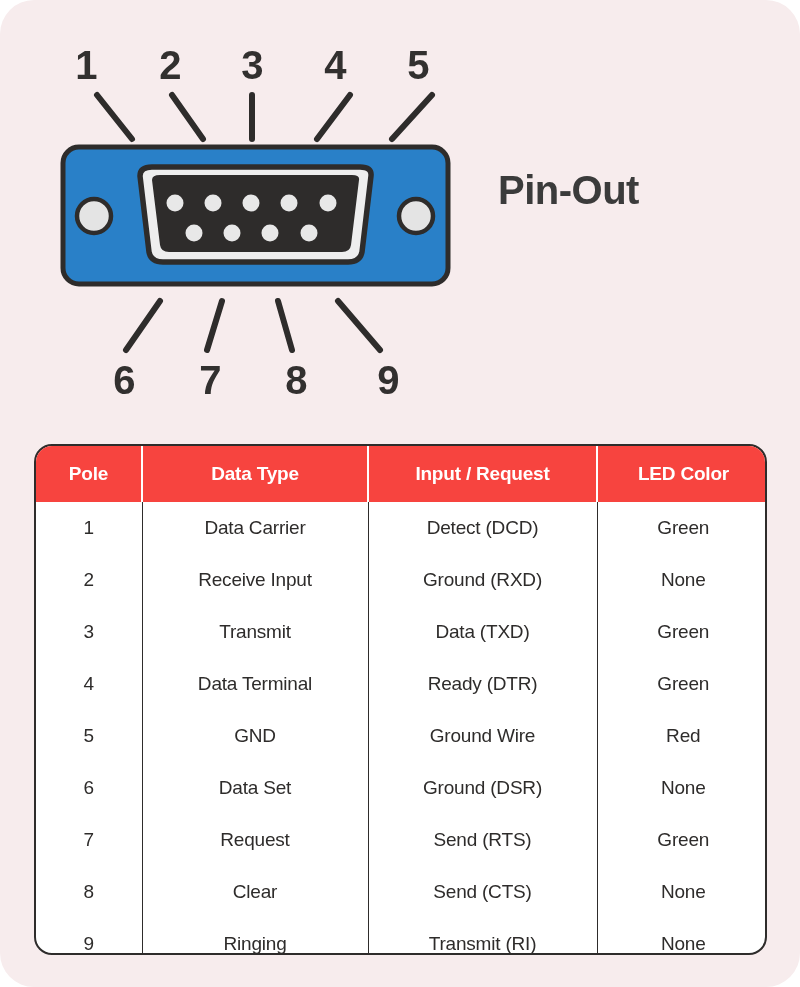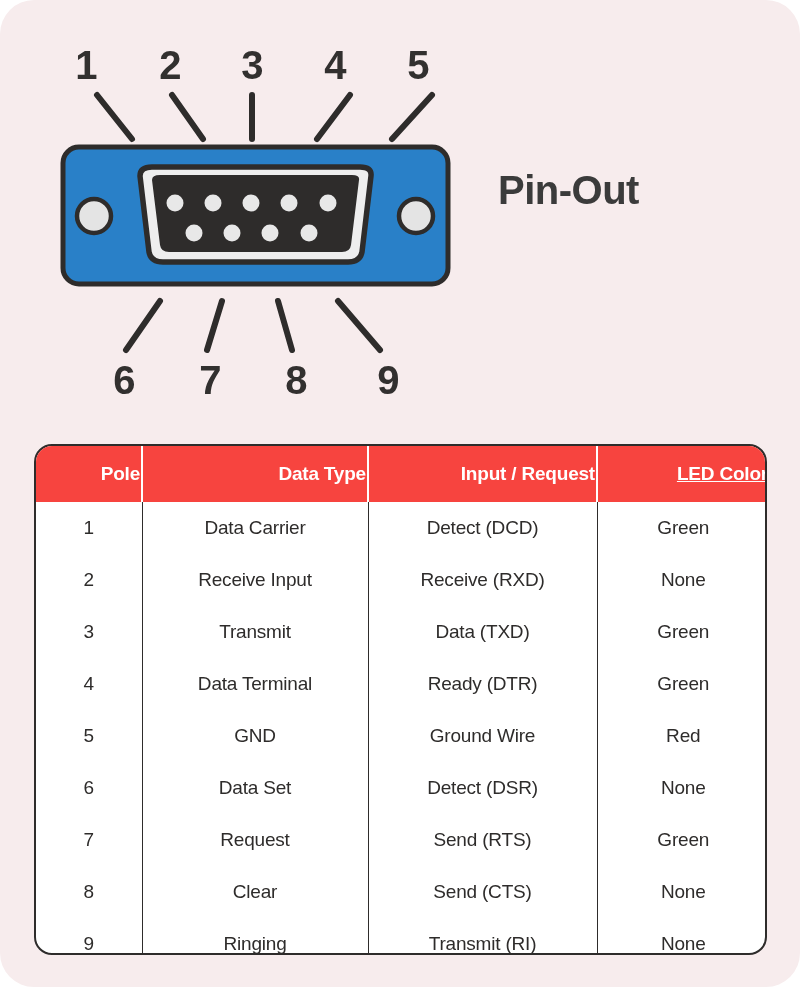--- a/index.html
+++ b/index.html
@@ -87,24 +87,24 @@
     table-layout: fixed;
   }
   table.pinout thead th {
     background: #f7443f;
     color: #ffffff;
     font-size: 19px;
     font-weight: 700;
     height: 54px;
     letter-spacing: -0.2px;
     border-right: 2px solid #ffffff;
-    text-align: right;
+    text-align: center;
     vertical-align: middle;
   }
-  table.pinout thead th:last-child { border-right: none; text-decoration: underline; }
+  table.pinout thead th:last-child { border-right: none; }
 
   table.pinout tbody td {
     font-size: 19px;
     font-weight: 400;
     color: #2e2c2b;
     text-align: center;
     vertical-align: middle;
     height: 50px;
     border-right: 1.6px solid #2e2c2b;
     letter-spacing: -0.2px;
@@ -202,21 +202,21 @@
       <tbody>
         <tr>
           <td>1</td>
           <td>Data Carrier</td>
           <td>Detect (DCD)</td>
           <td>Green</td>
         </tr>
         <tr>
           <td>2</td>
           <td>Receive Input</td>
-          <td>Receive (RXD)</td>
+          <td>Ground (RXD)</td>
           <td>None</td>
         </tr>
         <tr>
           <td>3</td>
           <td>Transmit</td>
           <td>Data (TXD)</td>
           <td>Green</td>
         </tr>
         <tr>
           <td>4</td>
@@ -226,21 +226,21 @@
         </tr>
         <tr>
           <td>5</td>
           <td>GND</td>
           <td>Ground Wire</td>
           <td>Red</td>
         </tr>
         <tr>
           <td>6</td>
           <td>Data Set</td>
-          <td>Detect (DSR)</td>
+          <td>Ground (DSR)</td>
           <td>None</td>
         </tr>
         <tr>
           <td>7</td>
           <td>Request</td>
           <td>Send (RTS)</td>
           <td>Green</td>
         </tr>
         <tr>
           <td>8</td>

